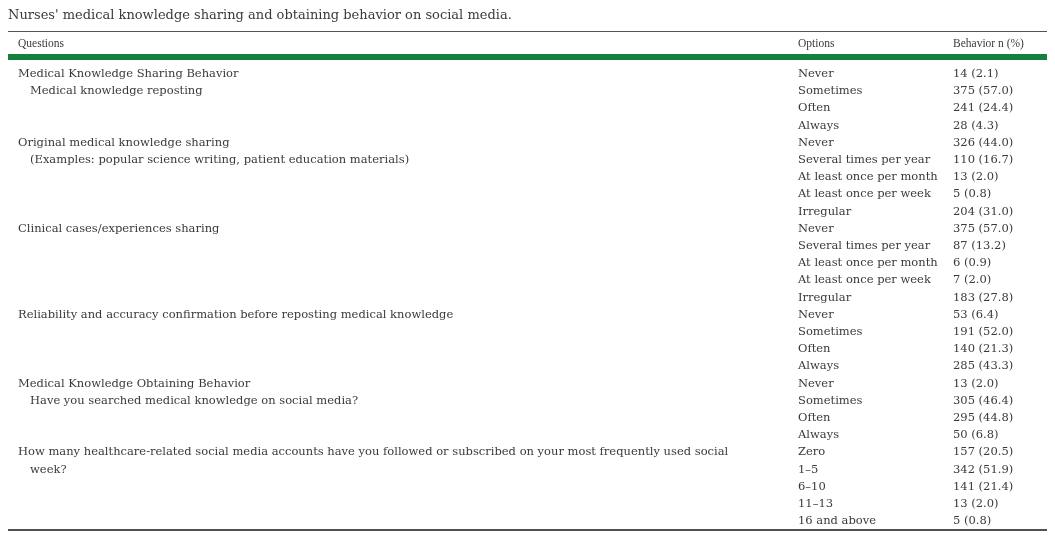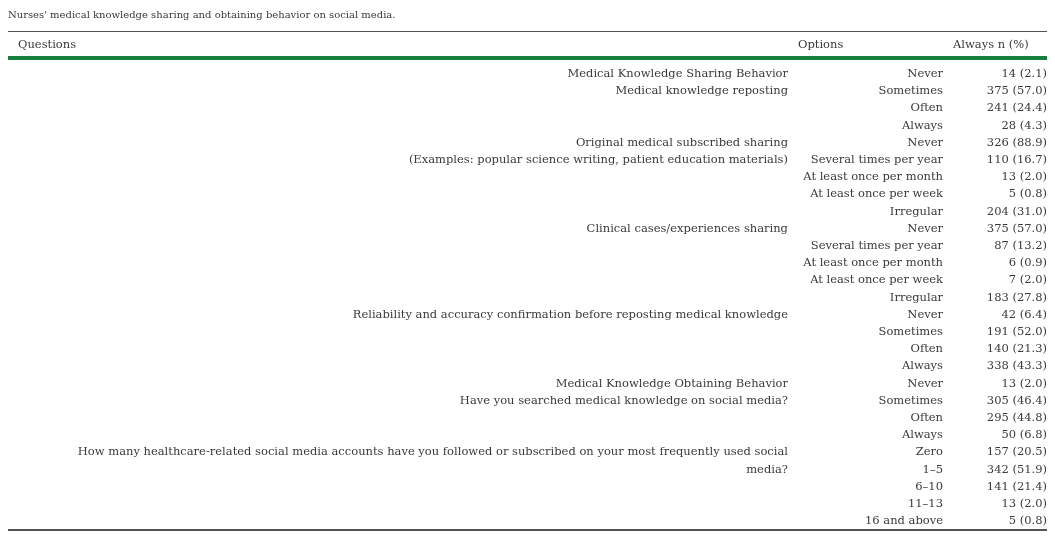--- a/index.html
+++ b/index.html
@@ -15,51 +15,51 @@
   .page {
     padding: 7px 8px 0 8px;
     box-sizing: border-box;
   }
   .title {
     font-size: 13px;
     font-weight: bold;
     line-height: 15px;
   }
   .caption {
-    font-size: 10px;
+    font-size: 13px;
     line-height: 15px;
     margin: 0 0 9px 0;
   }
   table.data {
     border-collapse: collapse;
     table-layout: fixed;
     width: 1039px;
   }
   col.c-q { width: 780px; }
   col.c-o { width: 155px; }
   col.c-a { width: 104px; }
   thead th {
     font-weight: normal;
     font-size: 11.5px;
     text-align: left;
     padding: 5px 0 5px 10px;
     border-top: 1px solid #53524e;
-    border-bottom: 4px solid #15803d;
+    border-bottom: 6px solid #15803d;
     white-space: nowrap;
+    font-family: Liberation Serif, serif;
   }
   tbody {
     border-bottom: 2px solid #53524e;
   }
   tbody td {
     font-size: 11.5px;
     line-height: 17.2px;
     padding: 0 0 0 10px;
     vertical-align: top;
     white-space: nowrap;
-    text-align: right;
   }
   tbody tr.first-row > td {
     padding-top: 5px;
   }
   td.q .q-line.indent {
     padding-left: 12px;
   }
 </style>
 </head>
 <body>
@@ -70,21 +70,21 @@
   <table class="data">
     <colgroup>
       <col class="c-q">
       <col class="c-o">
       <col class="c-a">
     </colgroup>
     <thead>
       <tr>
         <th>Questions</th>
         <th>Options</th>
-        <th>Always n (%)</th>
+        <th>Behavior n (%)</th>
       </tr>
     </thead>
     <tbody>
         <tr class="first-row">
           <td class="q" rowspan="4">
             <div class="q-line">Medical Knowledge Sharing Behavior</div>
             <div class="q-line indent">Medical knowledge reposting</div>
           </td>
           <td>Never</td>
           <td>14 (2.1)</td>
@@ -96,25 +96,25 @@
         <tr>
           <td>Often</td>
           <td>241 (24.4)</td>
         </tr>
         <tr>
           <td>Always</td>
           <td>28 (4.3)</td>
         </tr>
         <tr>
           <td class="q" rowspan="5">
-            <div class="q-line">Original medical subscribed sharing</div>
+            <div class="q-line">Original medical knowledge sharing</div>
             <div class="q-line indent">(Examples: popular science writing, patient education materials)</div>
           </td>
           <td>Never</td>
-          <td>326 (88.9)</td>
+          <td>326 (44.0)</td>
         </tr>
         <tr>
           <td>Several times per year</td>
           <td>110 (16.7)</td>
         </tr>
         <tr>
           <td>At least once per month</td>
           <td>13 (2.0)</td>
         </tr>
         <tr>
@@ -146,33 +146,33 @@
         </tr>
         <tr>
           <td>Irregular</td>
           <td>183 (27.8)</td>
         </tr>
         <tr>
           <td class="q" rowspan="4">
             <div class="q-line">Reliability and accuracy confirmation before reposting medical knowledge</div>
           </td>
           <td>Never</td>
-          <td>42 (6.4)</td>
+          <td>53 (6.4)</td>
         </tr>
         <tr>
           <td>Sometimes</td>
           <td>191 (52.0)</td>
         </tr>
         <tr>
           <td>Often</td>
           <td>140 (21.3)</td>
         </tr>
         <tr>
           <td>Always</td>
-          <td>338 (43.3)</td>
+          <td>285 (43.3)</td>
         </tr>
         <tr>
           <td class="q" rowspan="4">
             <div class="q-line">Medical Knowledge Obtaining Behavior</div>
             <div class="q-line indent">Have you searched medical knowledge on social media?</div>
           </td>
           <td>Never</td>
           <td>13 (2.0)</td>
         </tr>
         <tr>
@@ -183,21 +183,21 @@
           <td>Often</td>
           <td>295 (44.8)</td>
         </tr>
         <tr>
           <td>Always</td>
           <td>50 (6.8)</td>
         </tr>
         <tr>
           <td class="q" rowspan="5">
             <div class="q-line">How many healthcare-related social media accounts have you followed or subscribed on your most frequently used social</div>
-            <div class="q-line indent">media?</div>
+            <div class="q-line indent">week?</div>
           </td>
           <td>Zero</td>
           <td>157 (20.5)</td>
         </tr>
         <tr>
           <td>1–5</td>
           <td>342 (51.9)</td>
         </tr>
         <tr>
           <td>6–10</td>

